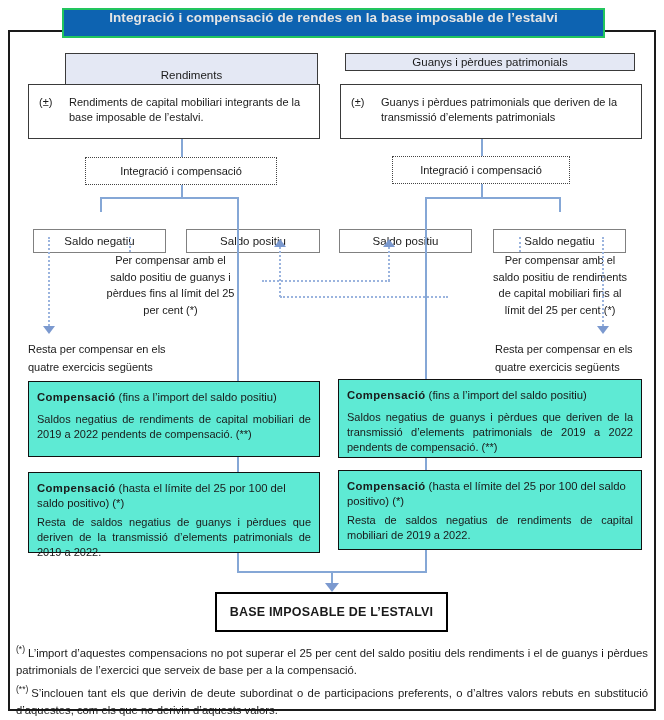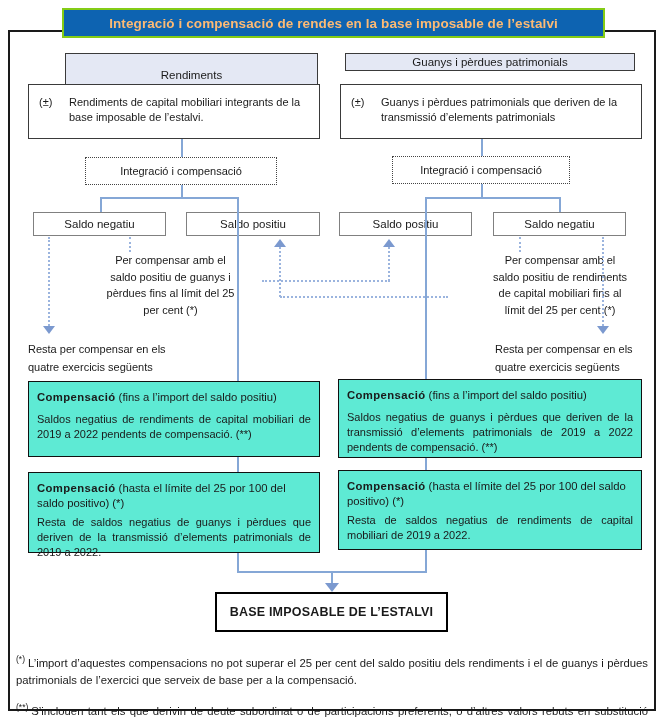--- a/index.html
+++ b/index.html
@@ -12,49 +12,49 @@
   }
   html,body{margin:0;padding:0;background:#fff;}
   #stage{
     position:relative;width:664px;height:720px;overflow:hidden;
     font-family:"Liberation Sans","DejaVu Sans",sans-serif;color:var(--ink);
     background:#fff;
   }
   .abs{position:absolute;box-sizing:border-box;}
   .frame{border:2px solid #1a1a1a;background:#fff;}
   .title{
-    background:var(--title-bg);border:2px solid #84cc16;color:#fdba74;
-    font-size:13.5px;font-weight:bold;display:flex;align-items:center;justify-content:center;
+    background:var(--title-bg);border:2px solid #22c55e;color:#e5e5e5;
+    font-size:13.5px;font-weight:bold;display:flex;justify-content:center;
     z-index:10;text-align:center;letter-spacing:.1px;
   }
   .hdr{
     background:var(--header-bg);border:1.5px solid #3a3a3a;
     font-size:11.5px;display:flex;align-items:center;justify-content:center;z-index:4;
   }
   .pmbox{background:#fff;border:1.5px solid #3a3a3a;z-index:4;font-size:11px;line-height:15px;
     display:flex;padding:10px 8px 6px 10px;}
   .pmsign{width:30px;flex:none;}
   .pmtext{flex:1;padding-right:2px;}
   .dashbox{background:#fff;border:1px dotted #444;font-size:11px;
     display:flex;align-items:center;justify-content:center;z-index:4;}
   .saldo{background:#fff;border:1.5px solid #808080;font-size:11.5px;
-    display:flex;align-items:center;justify-content:center;z-index:4;}
+    display:flex;align-items:center;justify-content:center;z-index:4;margin-top:17px;}
   .note{font-size:11px;line-height:16.5px;text-align:center;z-index:4;}
   .resta{font-size:11px;line-height:18px;z-index:4;}
   .comp{background:#5eead4;border:1.5px solid #111;z-index:4;padding:8px 8px 4px 8px;
     font-size:11px;line-height:15px;}
   .comp .ctitle{margin-bottom:7px;font-size:11.3px;}
   .comp .ctitle b{letter-spacing:.4px;}
   .comp .cbody{text-align:justify;}
   .base{
     background:#fff;border:2px solid #000;font-size:12.5px;font-weight:bold;
     display:flex;align-items:center;justify-content:center;z-index:4;letter-spacing:.2px;
   }
   .fnwrap{font-size:11.3px;line-height:17px;text-align:justify;z-index:4;}
-  .fn{margin:10px 0 2px 0;}
+  .fn{margin:0 0 2px 0;}
   .fnmark{font-size:8.5px;vertical-align:super;margin-right:3px;}
   .sline{background:var(--line-blue);z-index:5;}
   .dv{width:0;border-left:2px dotted var(--dot-blue);z-index:5;}
   .dh{height:0;border-top:2px dotted var(--dot-blue);z-index:5;}
   .arr-dn{width:0;height:0;border-left:6px solid transparent;border-right:6px solid transparent;
     border-top:8px solid var(--arrow-blue);z-index:6;}
   .arr-up{width:0;height:0;border-left:6px solid transparent;border-right:6px solid transparent;
     border-bottom:8px solid var(--arrow-blue);z-index:6;}
   .arr-big{border-left-width:7px;border-right-width:7px;border-top-width:9px;}
 </style>

